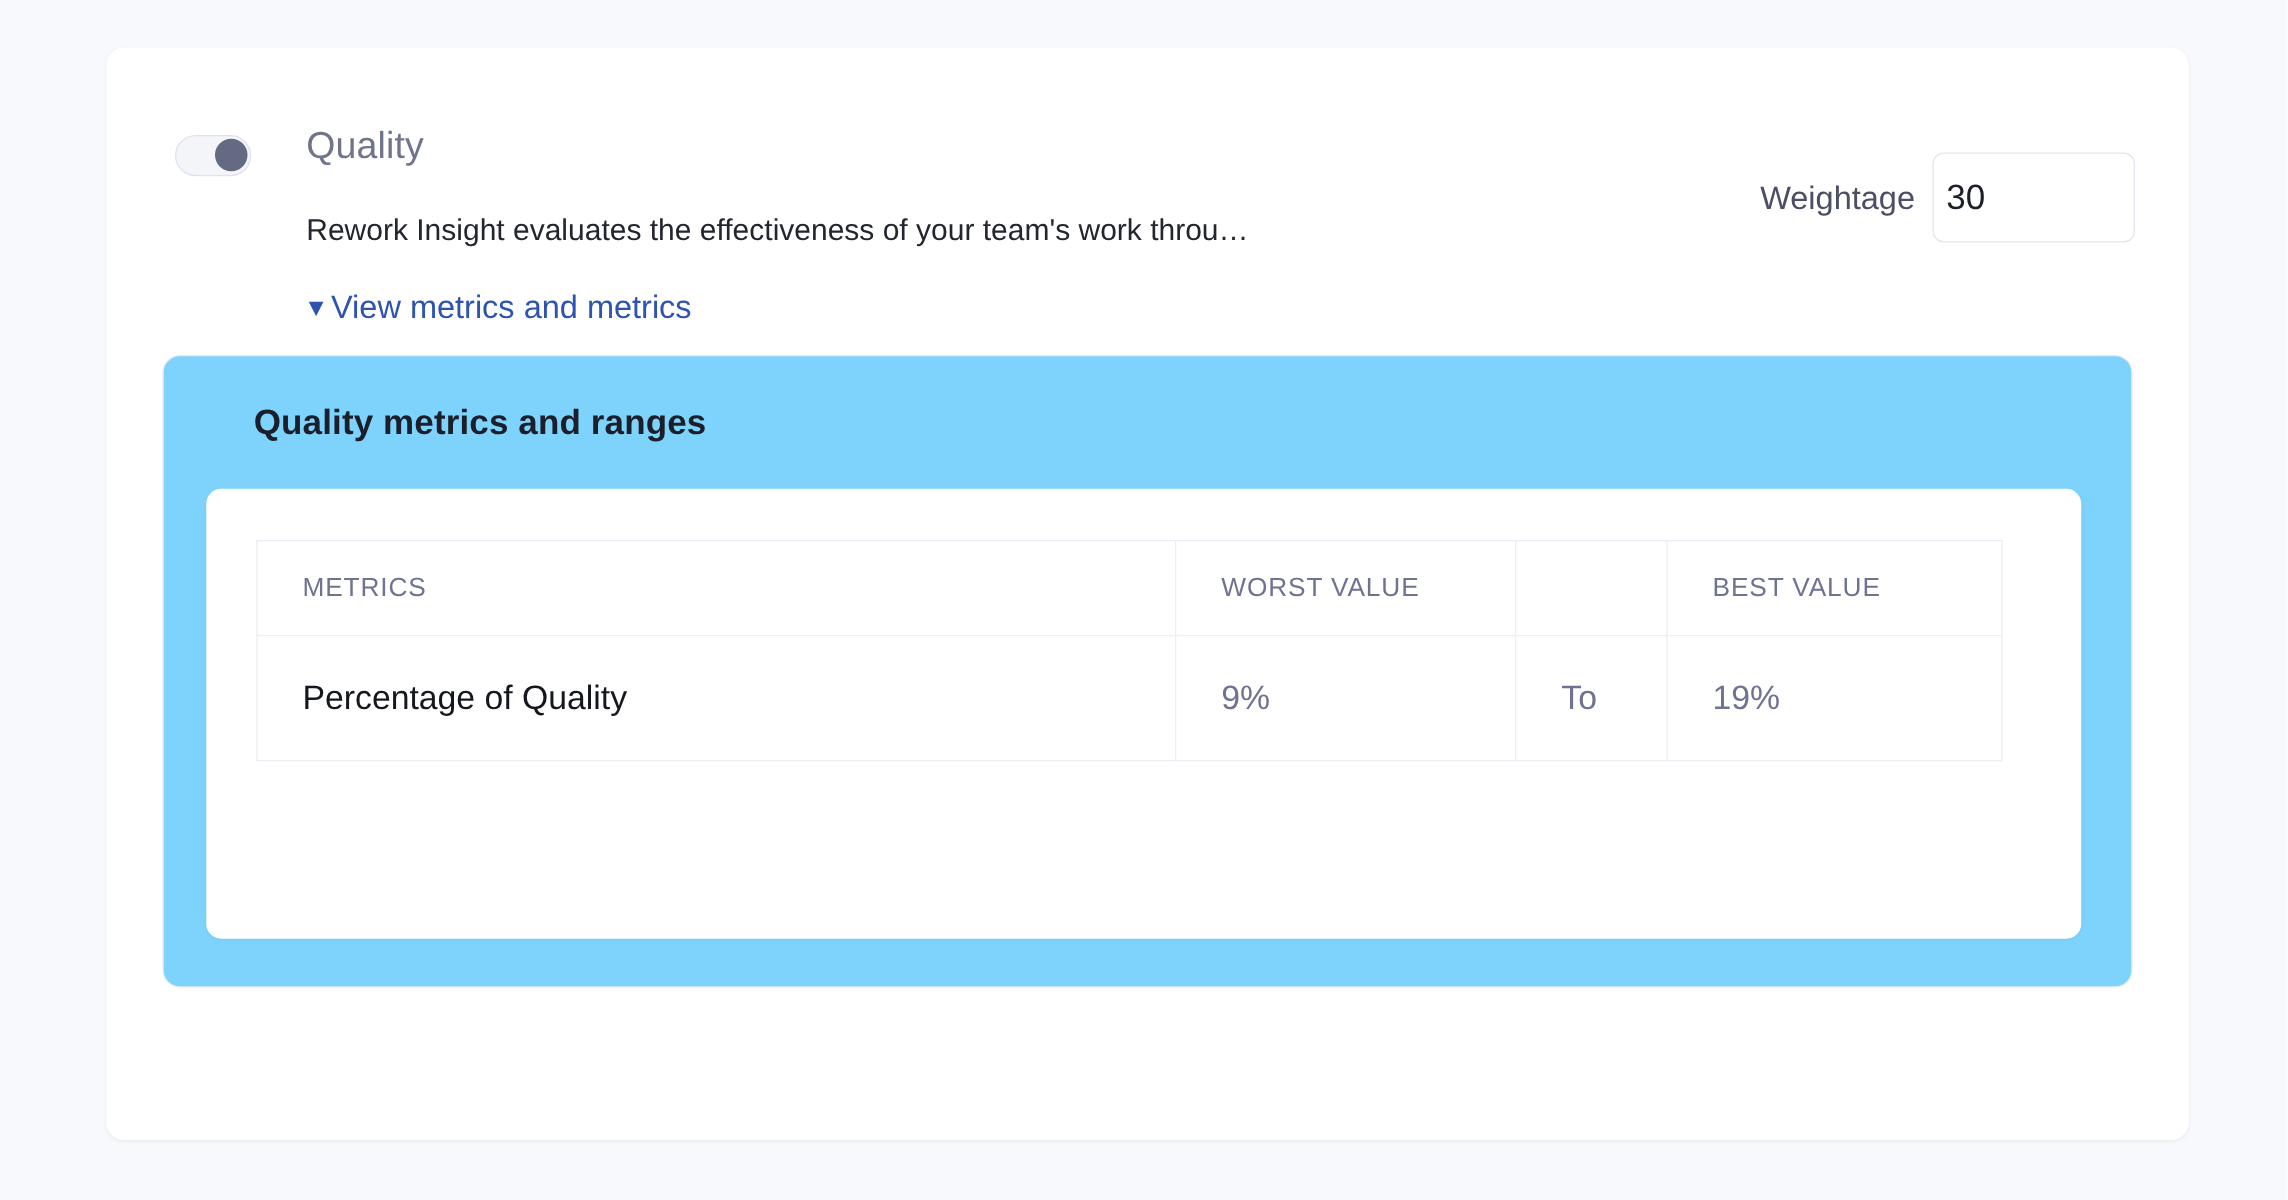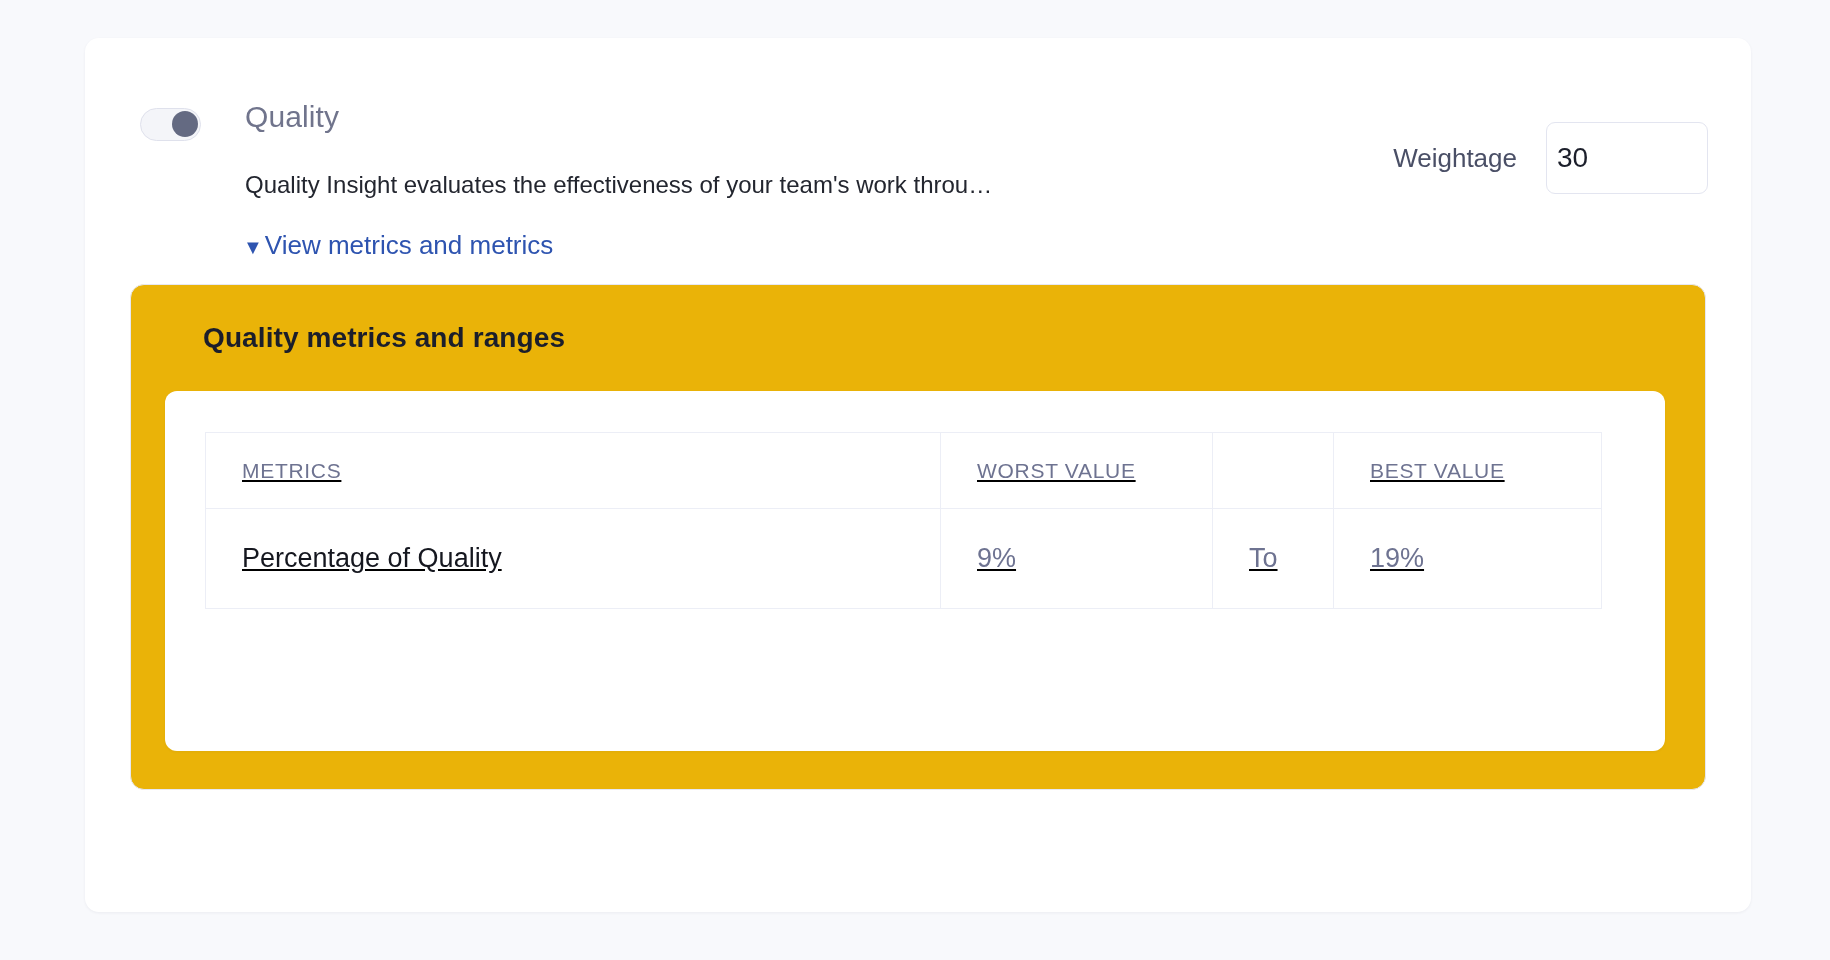--- a/index.html
+++ b/index.html
@@ -98,21 +98,21 @@
     color: #2e54b0;
     transform: translateY(1px);
   }
 
   .weightage-wrap {
     position: absolute;
     right: 43px;
     top: 84px;
     display: flex;
     align-items: center;
-    gap: 29px;
+    gap: 14px;
   }
   .weightage-label {
     font-size: 26px;
     color: #4a4f66;
   }
   .weightage-input {
     width: 162px;
     height: 72px;
     border: 1.5px solid #e3e5f0;
     border-radius: 9px;
@@ -124,21 +124,21 @@
     outline: none;
   }
 
   
   .metrics-panel {
     position: absolute;
     left: 45px;
     top: 246px;
     width: 1576px;
     height: 506px;
-    background: #eab308;
+    background: #7dd3fc;
     border: 1.5px solid #e6e8f2;
     border-radius: 14px;
   }
 
   .panel-heading {
     position: absolute;
     left: 72px;
     top: 37px;
     font-size: 28px;
     font-weight: 700;
@@ -157,21 +157,20 @@
     box-shadow: 0 1px 3px rgba(30, 35, 70, 0.05);
   }
 
   table.ranges {
     position: absolute;
     left: 40px;
     top: 41px;
     width: 1396px;
     border-collapse: collapse;
     table-layout: fixed;
-    text-decoration: underline;
   }
   table.ranges th,
   table.ranges td {
     border: 1px solid #eceef6;
     text-align: left;
     vertical-align: middle;
   }
   table.ranges th {
     height: 76px;
     padding: 0 0 0 36px;
@@ -202,21 +201,21 @@
 <div class="insight-card">
 
   <div class="header-row">
 
     <div class="toggle">
       <div class="toggle-knob"></div>
     </div>
 
     <div class="title">Quality</div>
 
-    <div class="description">Quality Insight evaluates the effectiveness of your team's work throu…</div>
+    <div class="description">Rework Insight evaluates the effectiveness of your team's work throu…</div>
 
     <a class="view-link" href="#">
       <span class="caret">▼</span>
       <span>View metrics and metrics</span>
     </a>
 
     <div class="weightage-wrap">
       <span class="weightage-label">Weightage</span>
       <input class="weightage-input" type="text" value="30" style="">
     </div>

